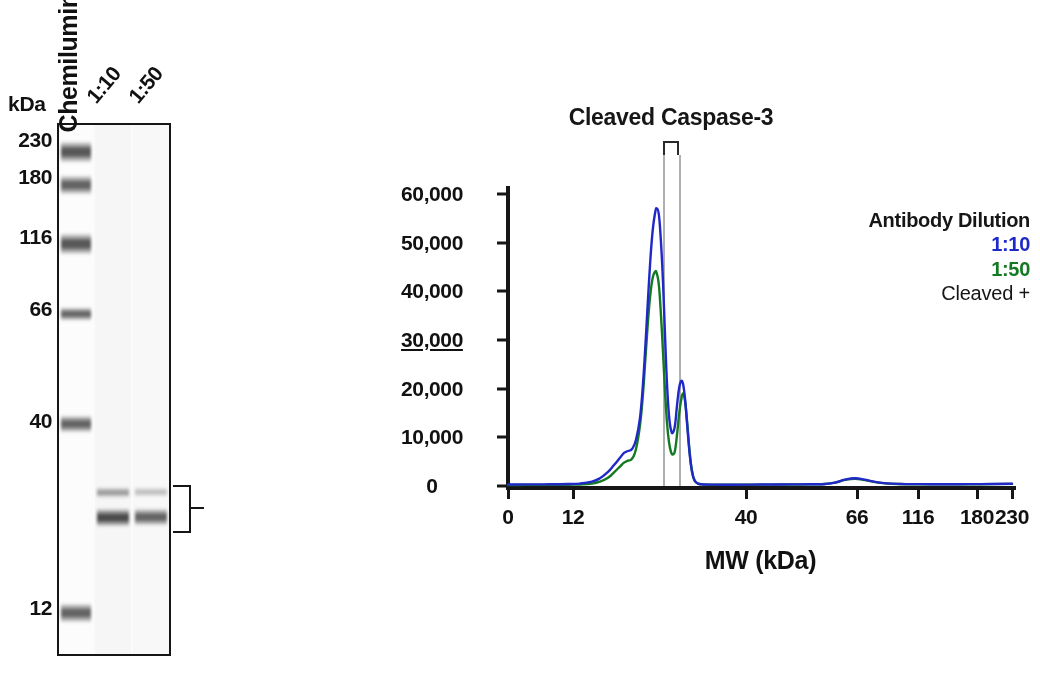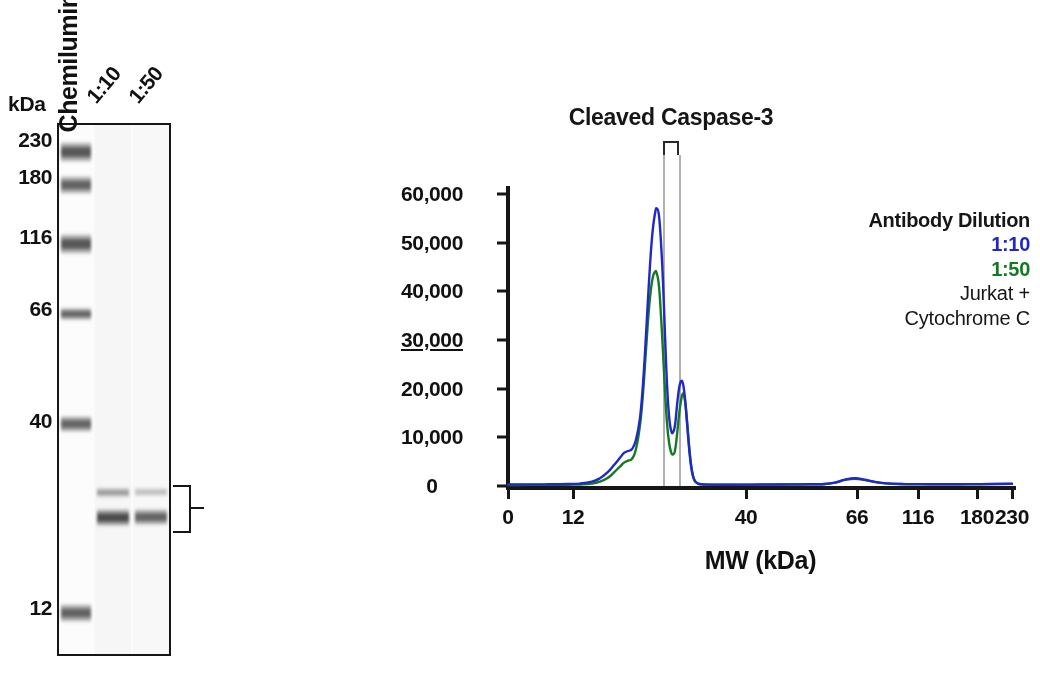--- a/index.html
+++ b/index.html
@@ -221,17 +221,16 @@
 
     <svg class="trace" id="trace-svg" viewBox="0 0 1040 700">
         <path d="M 508.00 485.03 C 510.64 485.01, 514.72 484.96, 520.00 484.93 C 525.28 484.90, 526.72 484.90, 532.00 484.88 C 537.28 484.86, 538.72 484.85, 544.00 484.83 C 549.28 484.81, 550.72 484.82, 556.00 484.78 C 561.28 484.75, 562.72 484.76, 568.00 484.69 C 573.28 484.61, 574.72 484.69, 580.00 484.44 C 585.28 484.20, 587.60 484.19, 592.00 483.57 C 596.40 482.95, 596.48 482.90, 600.00 481.62 C 603.52 480.34, 604.92 479.76, 608.00 477.73 C 611.08 475.69, 611.36 474.84, 614.00 472.37 C 616.64 469.91, 617.80 468.67, 620.00 466.53 C 622.20 464.39, 622.24 463.92, 624.00 462.64 C 625.76 461.36, 626.24 461.55, 628.00 460.69 C 629.76 459.84, 630.24 461.32, 632.00 458.75 C 633.76 456.18, 634.24 456.40, 636.00 449.01 C 637.76 441.63, 638.46 437.37, 640.00 425.17 C 641.54 412.96, 641.68 410.13, 643.00 393.53 C 644.32 376.94, 644.68 368.47, 646.00 349.73 C 647.32 331.00, 647.68 323.36, 649.00 308.37 C 650.32 293.38, 650.68 289.63, 652.00 281.60 C 653.32 273.57, 653.90 273.47, 655.00 271.87 C 656.10 270.26, 656.12 271.09, 657.00 274.30 C 657.88 277.51, 658.12 277.37, 659.00 286.47 C 659.88 295.57, 660.12 301.21, 661.00 315.67 C 661.88 330.12, 662.12 335.57, 663.00 352.17 C 663.88 368.76, 664.12 375.58, 665.00 391.10 C 665.88 406.62, 666.12 411.49, 667.00 422.73 C 667.88 433.98, 668.12 435.78, 669.00 442.20 C 669.88 448.62, 670.12 449.26, 671.00 451.93 C 671.88 454.61, 672.12 454.69, 673.00 454.37 C 673.88 454.05, 674.12 454.76, 675.00 450.47 C 675.88 446.19, 676.12 442.61, 677.00 434.90 C 677.88 427.19, 678.12 422.93, 679.00 415.43 C 679.88 407.94, 680.12 405.65, 681.00 400.83 C 681.88 396.02, 682.12 393.53, 683.00 393.53 C 683.88 393.53, 684.12 394.94, 685.00 400.83 C 685.88 406.72, 686.12 410.66, 687.00 420.30 C 687.88 429.94, 688.12 435.00, 689.00 444.63 C 689.88 454.27, 690.12 457.25, 691.00 464.10 C 691.88 470.95, 692.12 472.03, 693.00 475.78 C 693.88 479.53, 693.90 479.42, 695.00 481.13 C 696.10 482.85, 696.46 482.85, 698.00 483.57 C 699.54 484.28, 700.24 484.16, 702.00 484.39 C 703.76 484.63, 703.80 484.56, 706.00 484.64 C 708.20 484.71, 708.92 484.70, 712.00 484.73 C 715.08 484.77, 716.04 484.77, 720.00 484.78 C 723.96 484.79, 724.50 484.79, 730.00 484.78 C 735.50 484.77, 738.40 484.77, 745.00 484.73 C 751.60 484.70, 752.30 484.68, 760.00 484.64 C 767.70 484.59, 771.20 484.58, 780.00 484.54 C 788.80 484.50, 792.30 484.49, 800.00 484.44 C 807.70 484.40, 809.50 484.43, 815.00 484.35 C 820.50 484.26, 820.60 484.42, 825.00 484.05 C 829.40 483.69, 830.60 483.60, 835.00 482.69 C 839.40 481.78, 840.60 480.79, 845.00 479.92 C 849.40 479.04, 850.60 478.65, 855.00 478.70 C 859.40 478.75, 859.50 479.25, 865.00 480.16 C 870.50 481.07, 872.30 481.98, 880.00 482.84 C 887.70 483.69, 891.20 483.74, 900.00 484.05 C 908.80 484.36, 910.10 484.19, 920.00 484.25 C 929.90 484.30, 934.00 484.30, 945.00 484.30 C 956.00 484.30, 960.10 484.28, 970.00 484.25 C 979.90 484.22, 980.76 484.23, 990.00 484.15 C 999.24 484.08, 1007.16 483.96, 1012.00 483.91" fill="none" stroke="#137A22" stroke-width="2.4" stroke-linejoin="round" stroke-linecap="round"></path>
         <path d="M 508.00 484.54 C 510.64 484.52, 514.72 484.47, 520.00 484.44 C 525.28 484.41, 526.72 484.42, 532.00 484.39 C 537.28 484.37, 538.72 484.38, 544.00 484.35 C 549.28 484.31, 550.72 484.31, 556.00 484.25 C 561.28 484.18, 562.72 484.20, 568.00 484.05 C 573.28 483.90, 574.72 484.10, 580.00 483.57 C 585.28 483.03, 587.60 482.80, 592.00 481.62 C 596.40 480.44, 596.48 480.35, 600.00 478.21 C 603.52 476.07, 604.92 474.78, 608.00 471.89 C 611.08 469.00, 611.36 468.18, 614.00 465.07 C 616.64 461.97, 617.80 460.45, 620.00 457.77 C 622.20 455.10, 622.24 454.41, 624.00 452.91 C 625.76 451.41, 626.24 451.82, 628.00 450.96 C 629.76 450.10, 630.24 451.48, 632.00 449.01 C 633.76 446.55, 634.24 446.62, 636.00 439.77 C 637.76 432.91, 638.46 430.18, 640.00 417.87 C 641.54 405.55, 641.68 402.00, 643.00 383.80 C 644.32 365.60, 644.68 357.62, 646.00 335.13 C 647.32 312.65, 647.68 303.01, 649.00 281.60 C 650.32 260.19, 650.68 252.79, 652.00 237.80 C 653.32 222.81, 653.90 219.89, 655.00 213.47 C 656.10 207.04, 656.12 208.06, 657.00 208.60 C 657.88 209.14, 658.12 208.41, 659.00 215.90 C 659.88 223.39, 660.12 228.21, 661.00 242.67 C 661.88 257.12, 662.12 261.26, 663.00 281.60 C 663.88 301.94, 664.12 312.65, 665.00 335.13 C 665.88 357.62, 666.12 366.13, 667.00 383.80 C 667.88 401.47, 668.12 405.26, 669.00 415.43 C 669.88 425.60, 670.12 426.29, 671.00 430.03 C 671.88 433.78, 672.12 433.54, 673.00 432.47 C 673.88 431.40, 674.12 431.06, 675.00 425.17 C 675.88 419.28, 676.12 413.73, 677.00 405.70 C 677.88 397.67, 678.12 394.02, 679.00 388.67 C 679.88 383.31, 680.12 382.44, 681.00 381.37 C 681.88 380.30, 682.12 380.05, 683.00 383.80 C 683.88 387.55, 684.12 389.83, 685.00 398.40 C 685.88 406.97, 686.12 412.03, 687.00 422.73 C 687.88 433.44, 688.12 437.64, 689.00 447.07 C 689.88 456.49, 690.12 459.14, 691.00 465.56 C 691.88 471.98, 692.12 472.84, 693.00 476.27 C 693.88 479.69, 693.90 479.53, 695.00 481.13 C 696.10 482.74, 696.46 482.87, 698.00 483.57 C 699.54 484.26, 700.24 484.08, 702.00 484.30 C 703.76 484.51, 703.80 484.47, 706.00 484.54 C 708.20 484.61, 708.92 484.61, 712.00 484.64 C 715.08 484.67, 716.04 484.68, 720.00 484.69 C 723.96 484.70, 724.50 484.70, 730.00 484.69 C 735.50 484.68, 738.40 484.67, 745.00 484.64 C 751.60 484.61, 752.30 484.58, 760.00 484.54 C 767.70 484.50, 771.20 484.49, 780.00 484.44 C 788.80 484.40, 792.30 484.39, 800.00 484.35 C 807.70 484.30, 809.50 484.33, 815.00 484.25 C 820.50 484.16, 820.60 484.32, 825.00 483.96 C 829.40 483.59, 830.60 483.54, 835.00 482.59 C 839.40 481.65, 840.60 480.64, 845.00 479.67 C 849.40 478.71, 850.60 478.21, 855.00 478.21 C 859.40 478.21, 859.50 478.71, 865.00 479.67 C 870.50 480.64, 872.30 481.65, 880.00 482.59 C 887.70 483.54, 891.20 483.61, 900.00 483.96 C 908.80 484.30, 910.10 484.10, 920.00 484.15 C 929.90 484.20, 934.00 484.20, 945.00 484.20 C 956.00 484.20, 960.10 484.18, 970.00 484.15 C 979.90 484.12, 980.76 484.13, 990.00 484.05 C 999.24 483.98, 1007.16 483.86, 1012.00 483.81" fill="none" stroke="#2029C8" stroke-width="2.4" stroke-linejoin="round" stroke-linecap="round"></path>
       </svg>
 
     <div class="legend">
       <div class="legend-head">Antibody Dilution</div>
       <div class="legend-ser" id="leg0" style="color: rgb(32, 41, 200);">1:10</div>
       <div class="legend-ser" id="leg1" style="color: rgb(19, 122, 34);">1:50</div>
-      <div class="legend-val">Jurkat +</div>
-      <div class="legend-val">Cytochrome C</div>
+      <div class="legend-val">Cleaved +</div>
     </div>
   </div>
 </div>
 
 </body></html>

